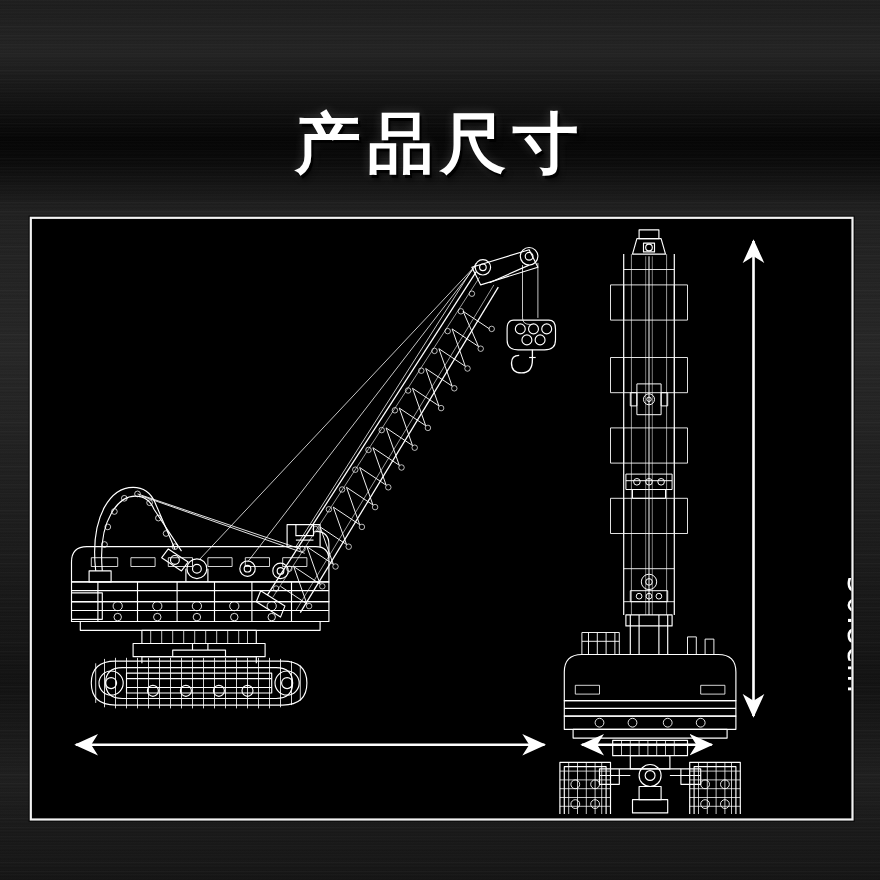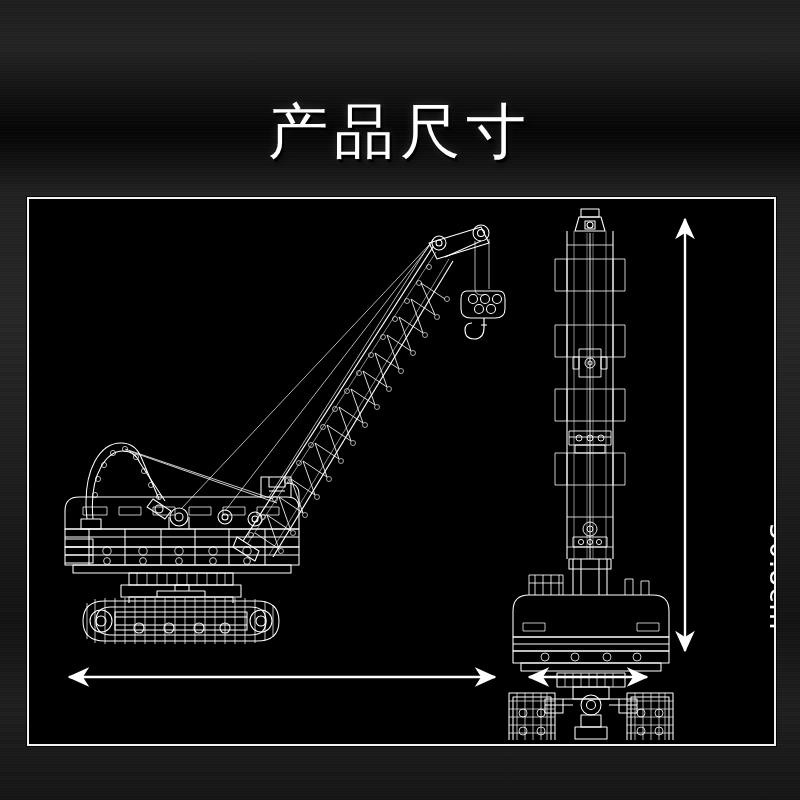--- a/index.html
+++ b/index.html
@@ -47,21 +47,21 @@
   
   #title {
     position: absolute;
     left: 0;
     top: 98px;
     width: 800px;
     text-align: center;
     color: #ffffff;
     font-size: 60px;
     line-height: 66px;
-    font-weight: normal;
+    font-weight: bold;
     letter-spacing: 6px;
     font-family: "DejaVu Sans", "Liberation Sans", sans-serif;
     text-shadow:
       2px 3px 0 rgba(0,0,0,0.85),
       3px 4px 5px rgba(0,0,0,0.7),
       0 0 10px rgba(255,255,255,0.18);
     user-select: none;
   }
 
   

